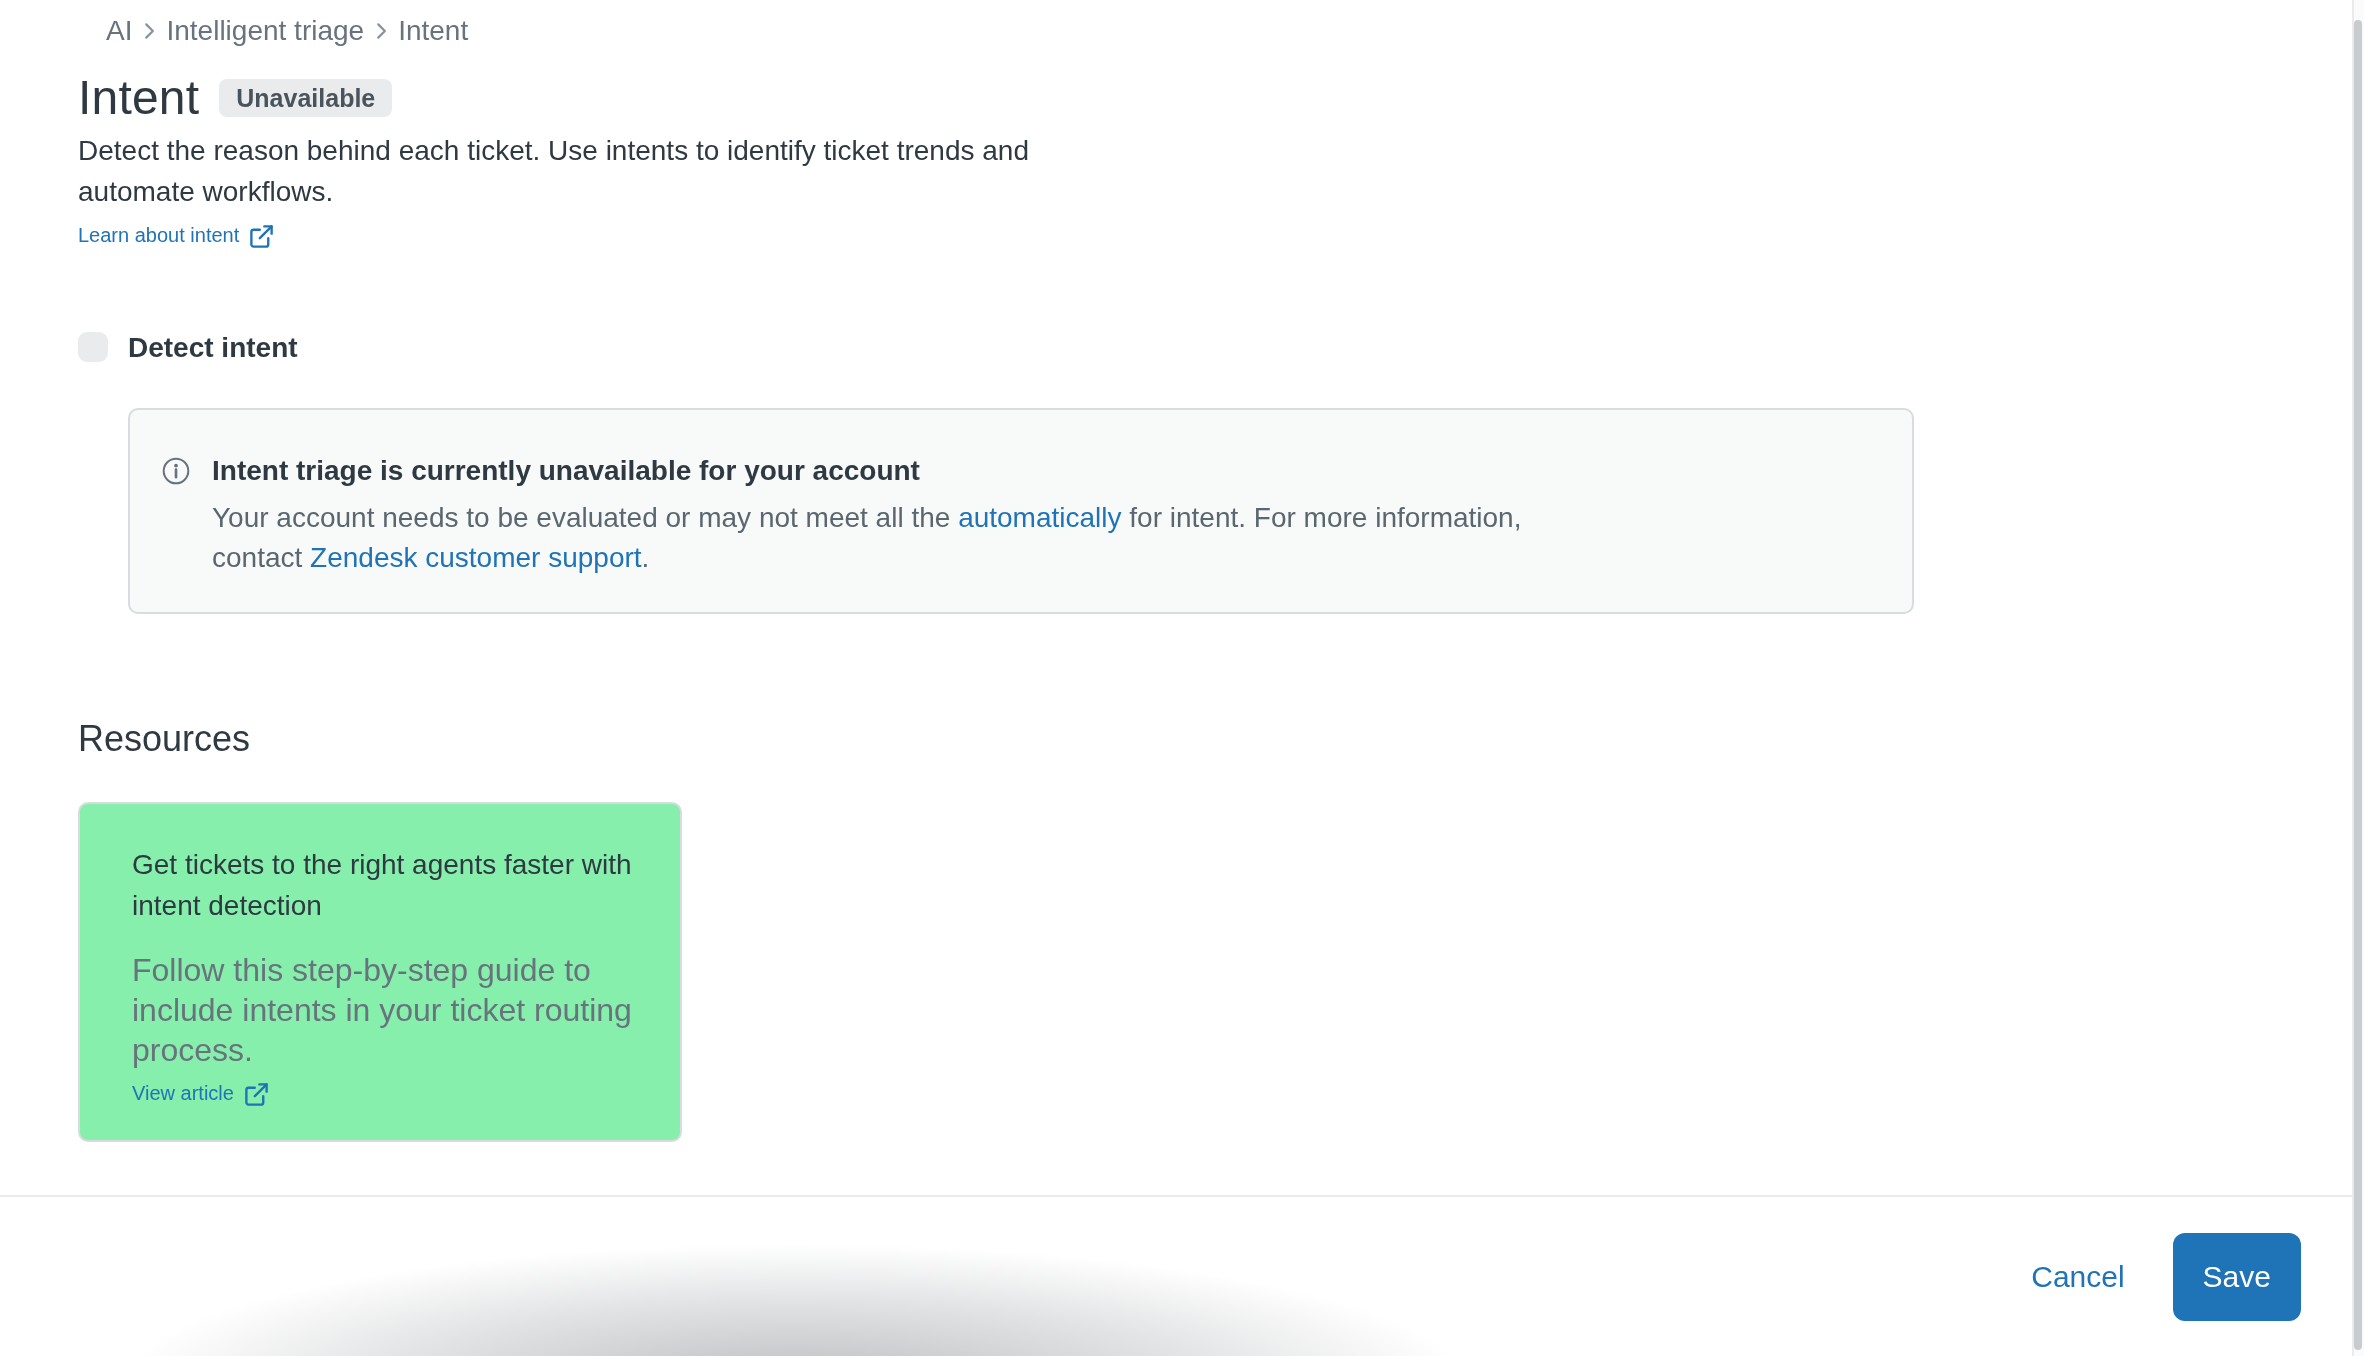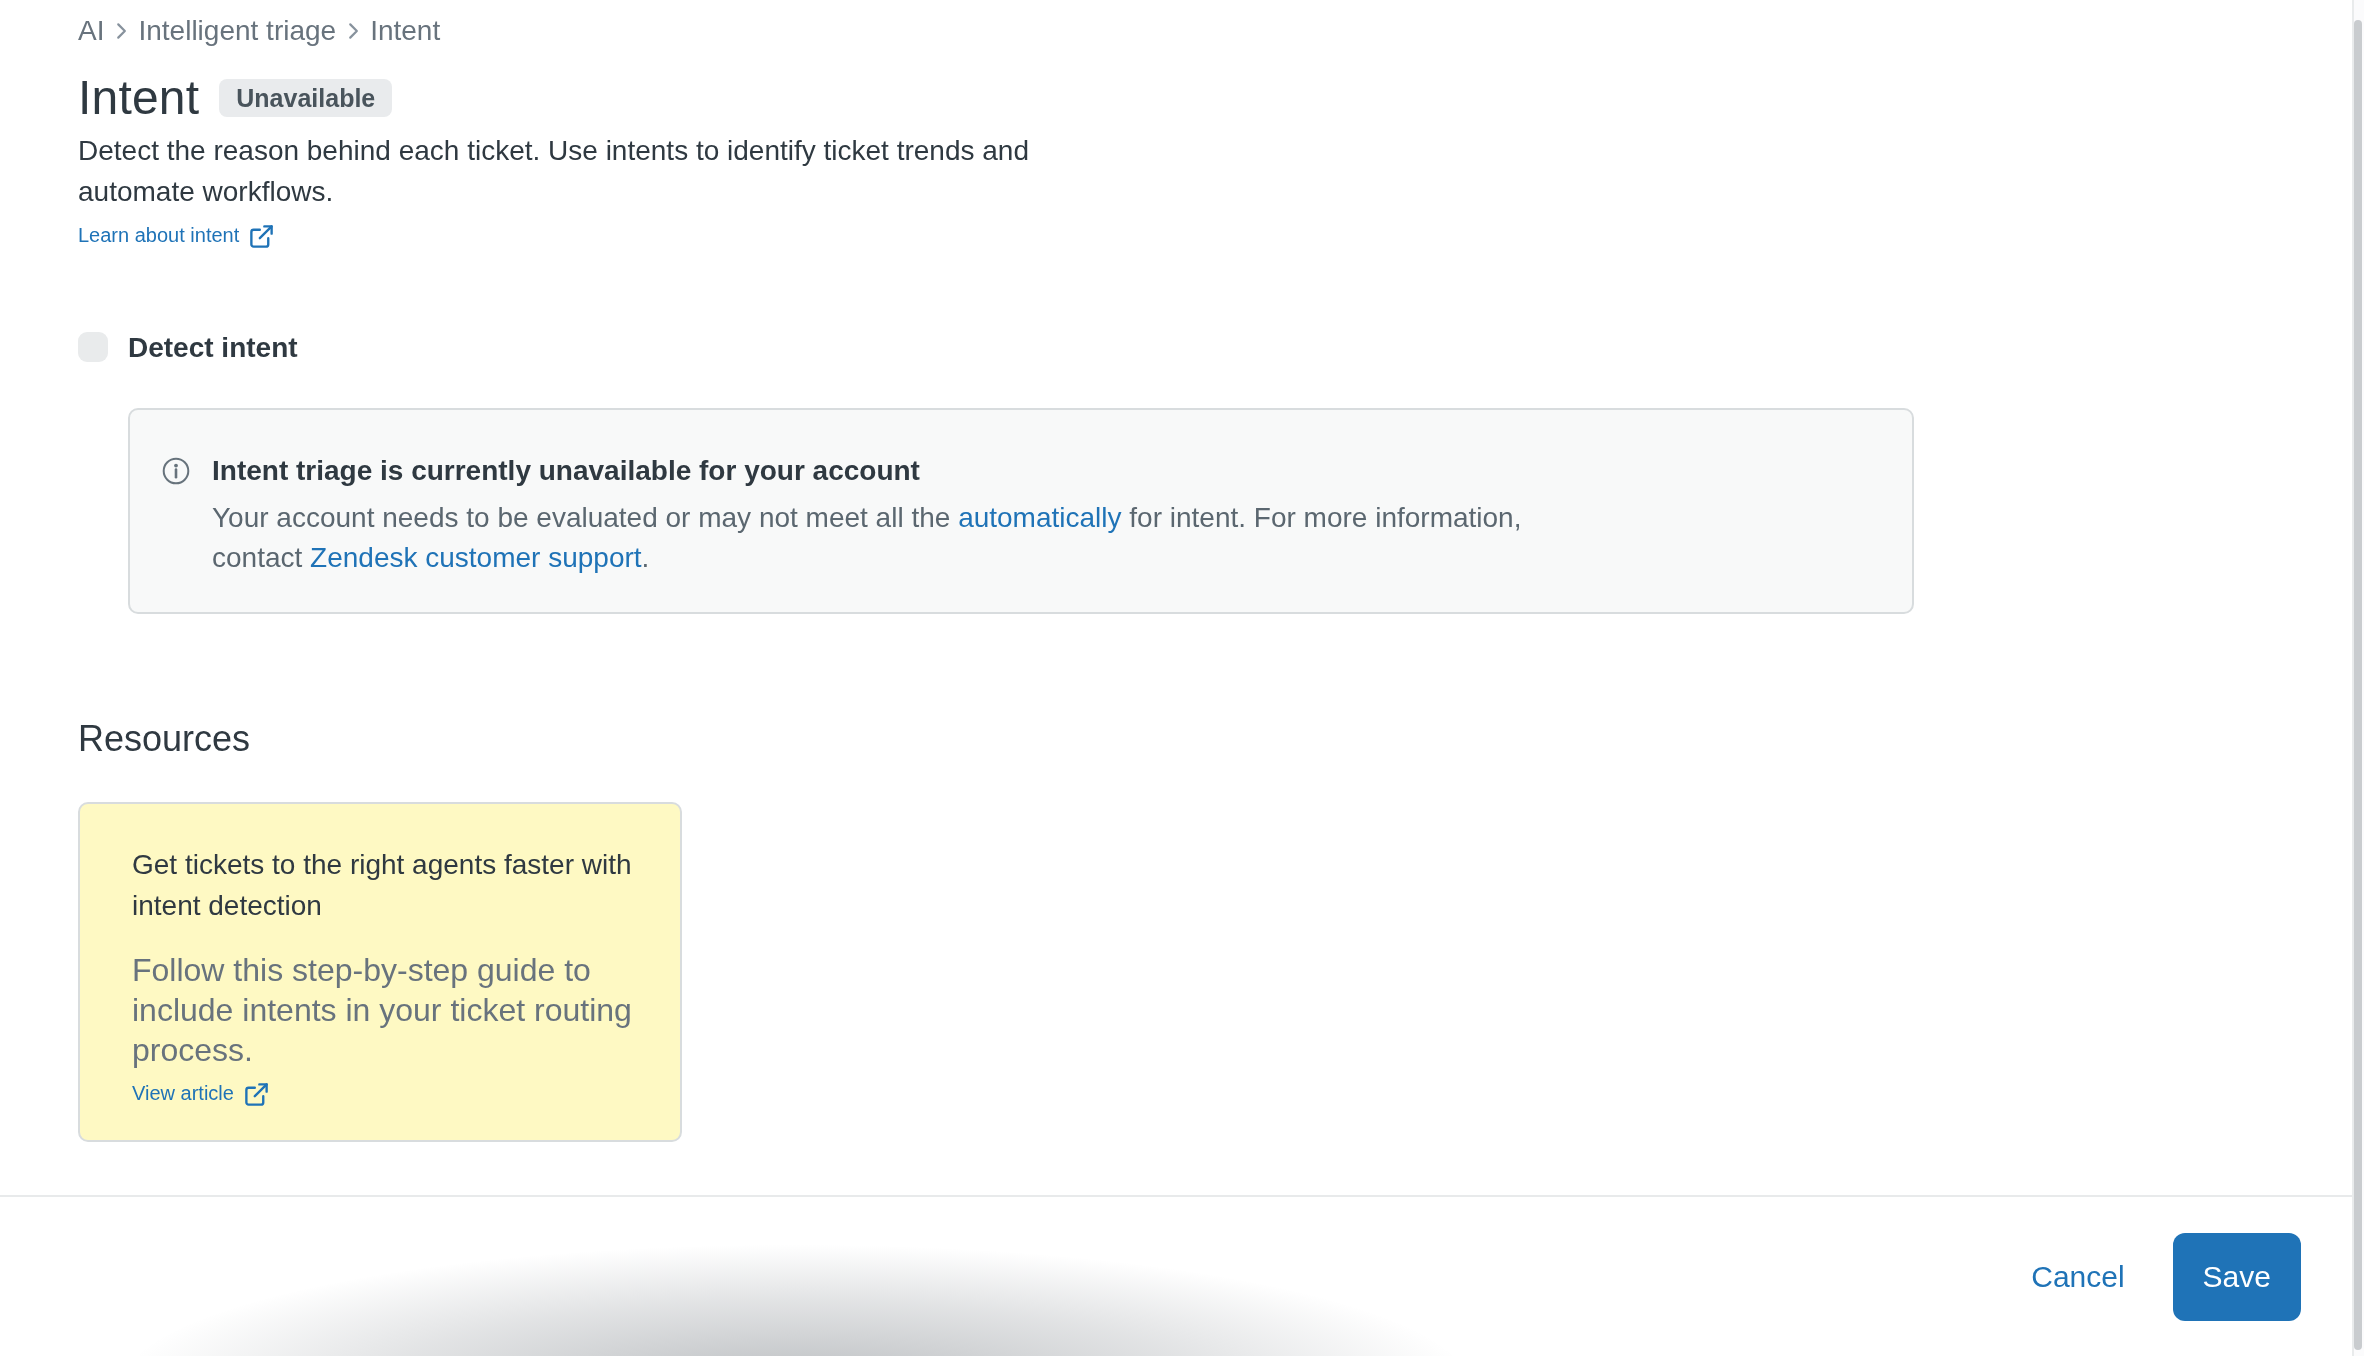--- a/index.html
+++ b/index.html
@@ -8,21 +8,21 @@
     position:relative;
     width:2364px; height:1356px;
     background:#fff;
     overflow:hidden;
     font-family:"Liberation Sans", sans-serif;
     color:var(--text,#2f3941);
   }
   .content { position:absolute; left:78px; top:14px; width:1700px; }
 
   
-  .breadcrumb { display:flex; align-items:center; gap:6px; font-size:28px; line-height:34px; color:var(--secondary-text,#68737d); }
+  .breadcrumb { display:flex; align-items:center; gap:6px; font-size:28px; line-height:34px; color:var(--secondary-text,#68737d);margin-left:28px; }
   .breadcrumb .crumb { cursor:pointer; }
   .chev { display:inline-flex; align-items:center; }
 
   
   .title-row { display:flex; align-items:center; gap:20px; margin-top:22px; }
   .page-title { font-size:48px; line-height:56px; font-weight:400; color:var(--text,#2f3941); letter-spacing:0.2px; }
   .badge {
     display:inline-flex; align-items:center;
     height:38px; padding:0 17px;
     background:var(--badge-bg,#e9ebed);
@@ -67,21 +67,21 @@
   .alert-body { margin-top:10px; max-width:1400px; font-size:28px; line-height:40px; color:#5b6770; }
   .alert-body a { color:var(--link,#1f73b7); text-decoration:none; cursor:pointer; }
 
   
   .resources-heading { margin-top:104px; font-size:36px; line-height:42px; font-weight:400; color:var(--text,#2f3941); }
   .card {
     margin-top:42px;
     width:604px;
     border:2px solid var(--border,#d8dcde);
     border-radius:10px;
-    background:#fef9c3;
+    background:#86efac;
     padding:40px 52px 30px 52px;
   }
   .card-title { width:500px; font-size:28px; line-height:41px; color:var(--text,#2f3941); }
   .card-body { margin-top:24px; width:500px; font-size:32px; line-height:40px; color:var(--secondary-text,#68737d); }
   .card-link-row { margin-top:6px; }
 
   
   .footer {
     position:absolute; left:0; right:12px; top:1195px; bottom:0;
     border-top:2px solid #e8eaeb;

